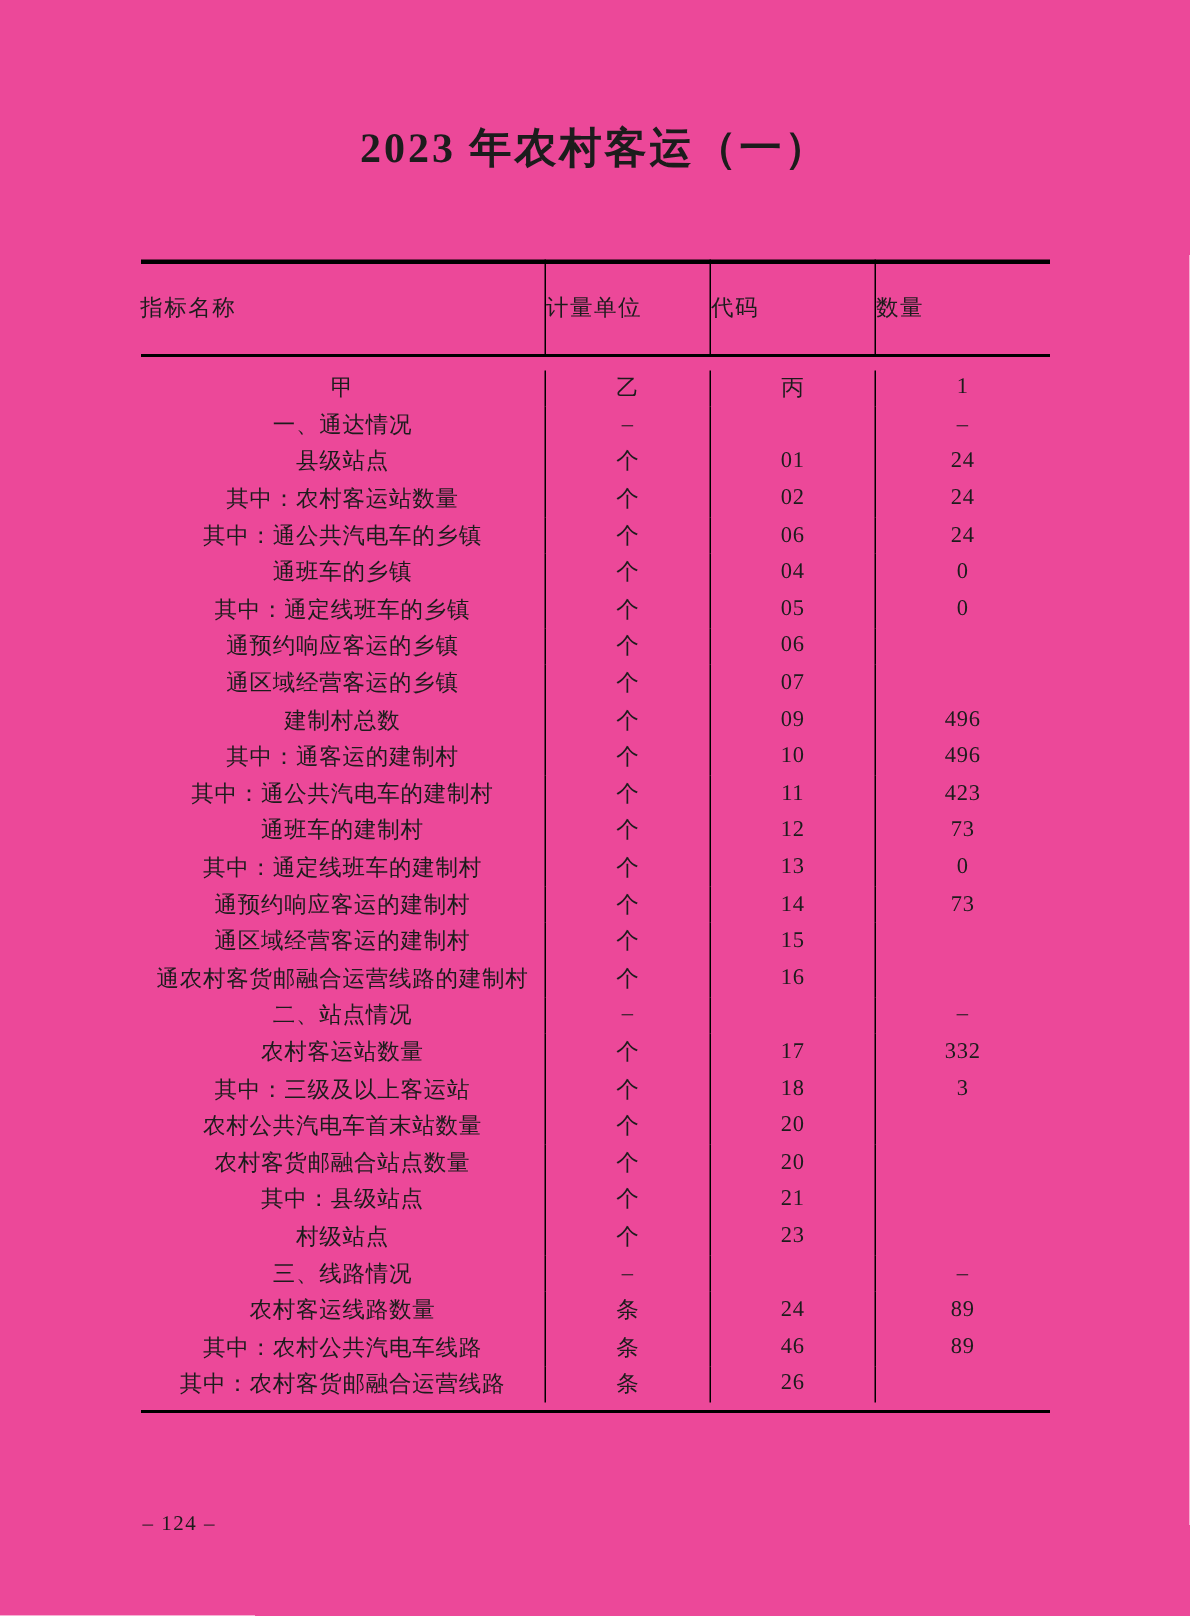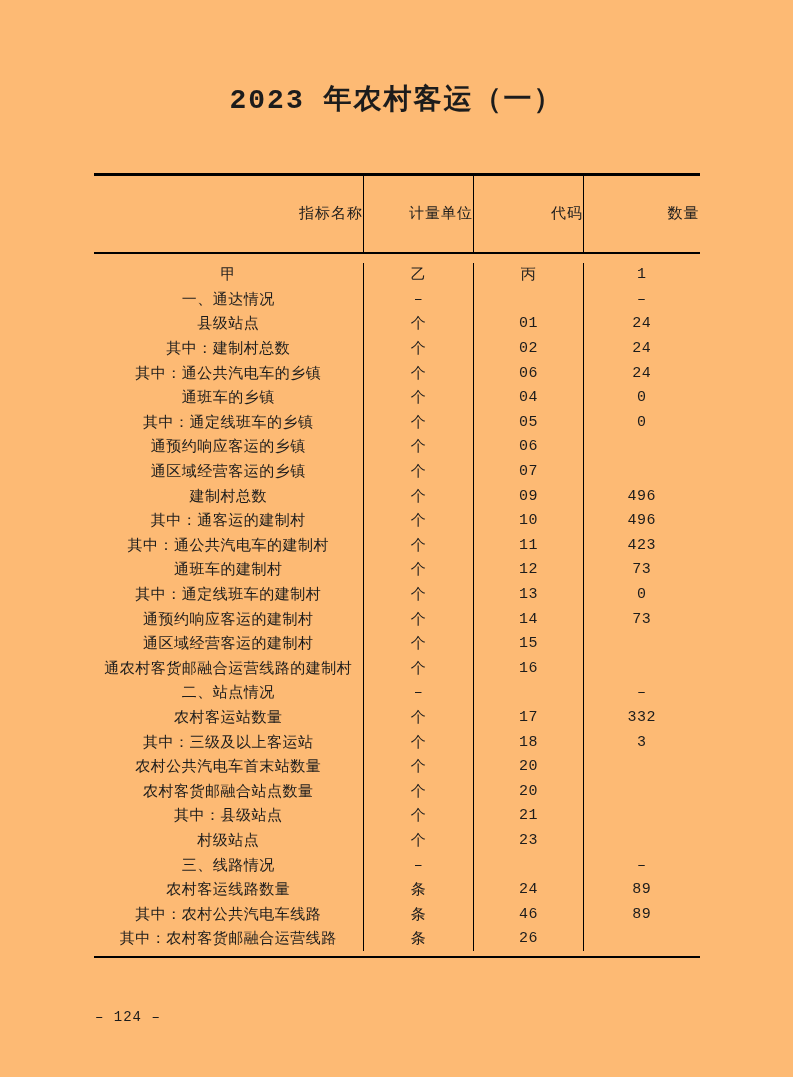--- a/index.html
+++ b/index.html
@@ -1,22 +1,22 @@
 <!DOCTYPE html>
 <html><head>
   <meta charset="utf-8">
   <style>
     * { margin: 0; padding: 0; box-sizing: border-box; }
     html, body { background: #ffffff; }
     .page {
       position: relative;
       width: 793px;
       height: 1077px;
-      background: #fdba74;
-      font-family: Liberation Mono, monospace;
+      background: #ec4899;
+      font-family: Liberation Serif, serif;
       color: #1c1c1c;
       overflow: hidden;
       margin: 0 auto;
     }
     .title {
       margin-top: 80px;
       text-align: center;
       font-size: 28px;
       font-weight: bold;
       letter-spacing: 2px;
@@ -28,24 +28,24 @@
       margin: 55px auto 0 auto;
       border-top: 3px solid #000;
       border-bottom: 2px solid #000;
       font-size: 15px;
     }
     col.c1 { width: 270px; }
     col.c2 { width: 110px; }
     col.c3 { width: 110px; }
     col.c4 { width: 116px; }
     table.stats th {
-      height: 78px;
+      height: 62px;
       font-weight: normal;
       font-size: 15px;
-      text-align: right;
+      text-align: left;
       vertical-align: middle;
       border-bottom: 2px solid #000;
       letter-spacing: 1px;
     }
     table.stats th + th,
     table.stats td + td {
       border-left: 1px solid #000;
     }
     tbody::before {
       content: "";
@@ -107,21 +107,21 @@
           <td></td>
           <td>–</td>
         </tr>
         <tr>
           <td>县级站点</td>
           <td>个</td>
           <td>01</td>
           <td>24</td>
         </tr>
         <tr>
-          <td>其中：建制村总数</td>
+          <td>其中：农村客运站数量</td>
           <td>个</td>
           <td>02</td>
           <td>24</td>
         </tr>
         <tr>
           <td>其中：通公共汽电车的乡镇</td>
           <td>个</td>
           <td>06</td>
           <td>24</td>
         </tr>

